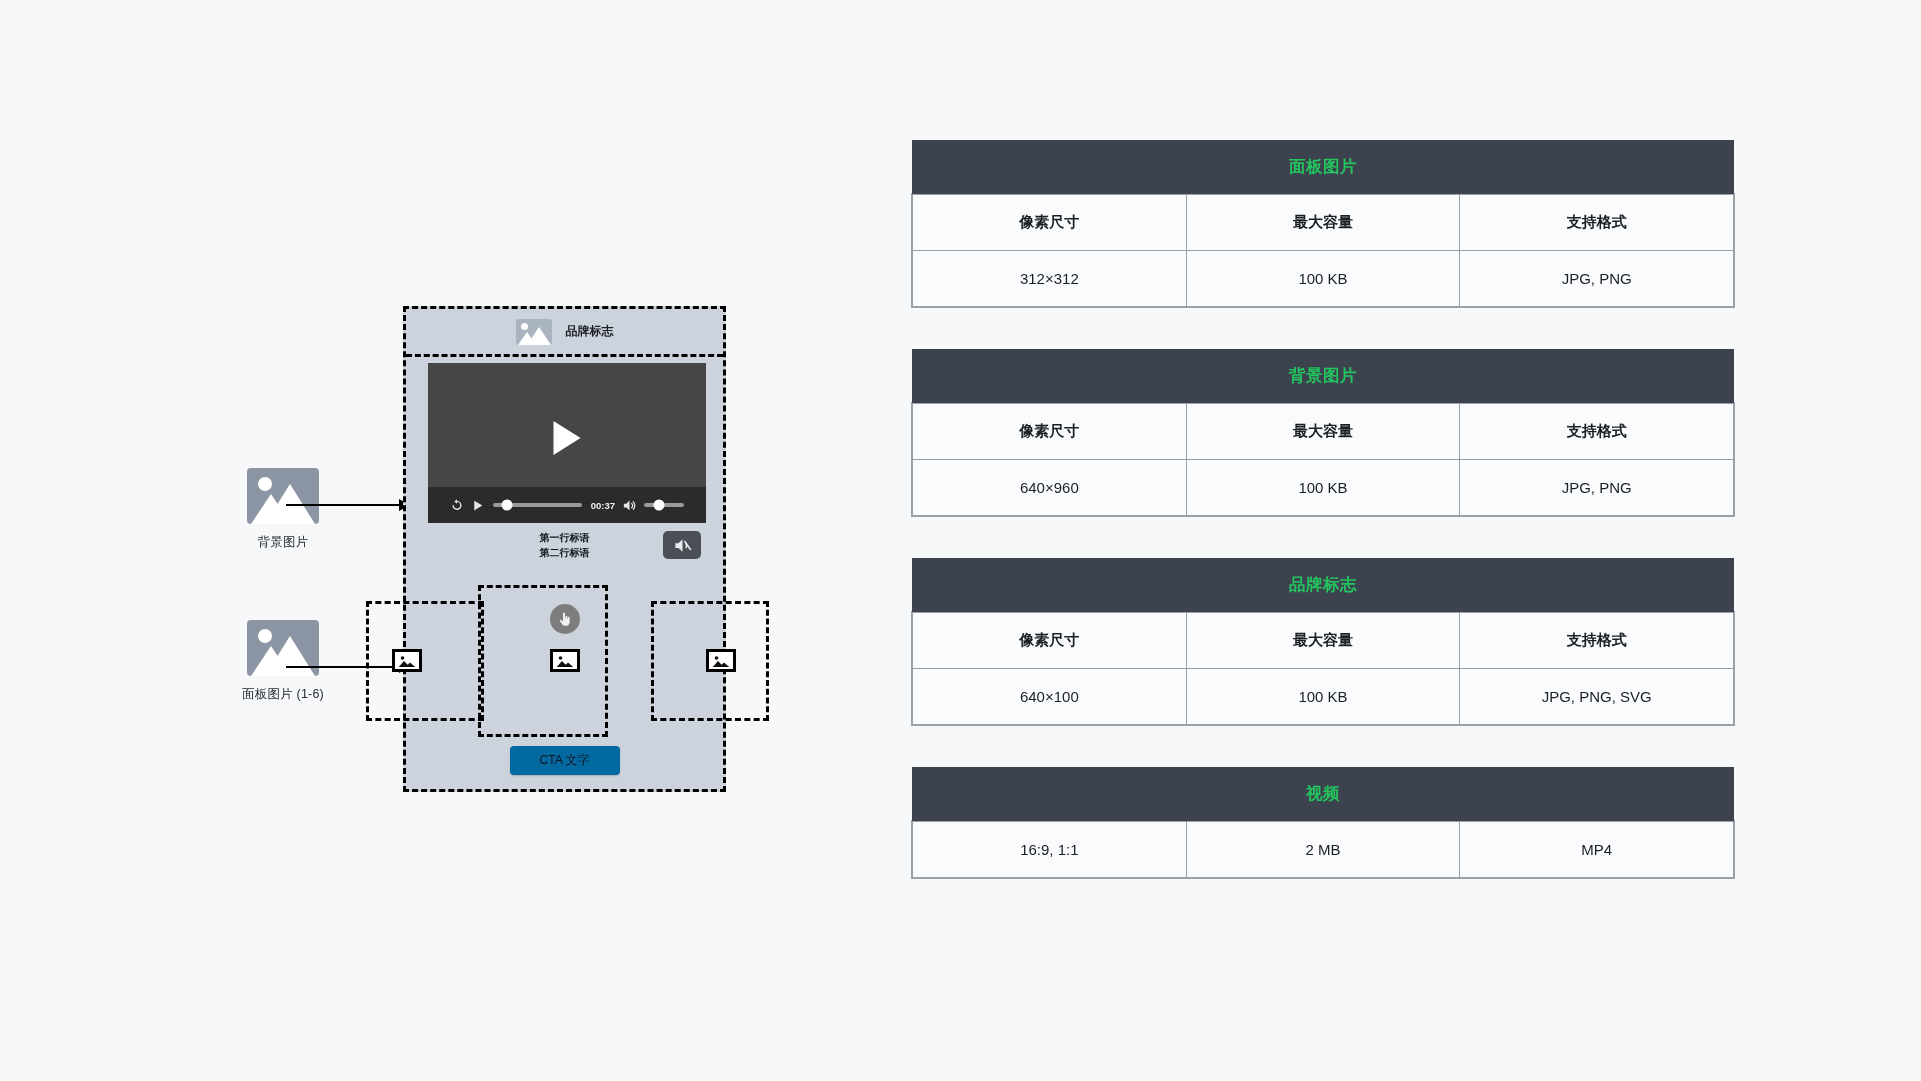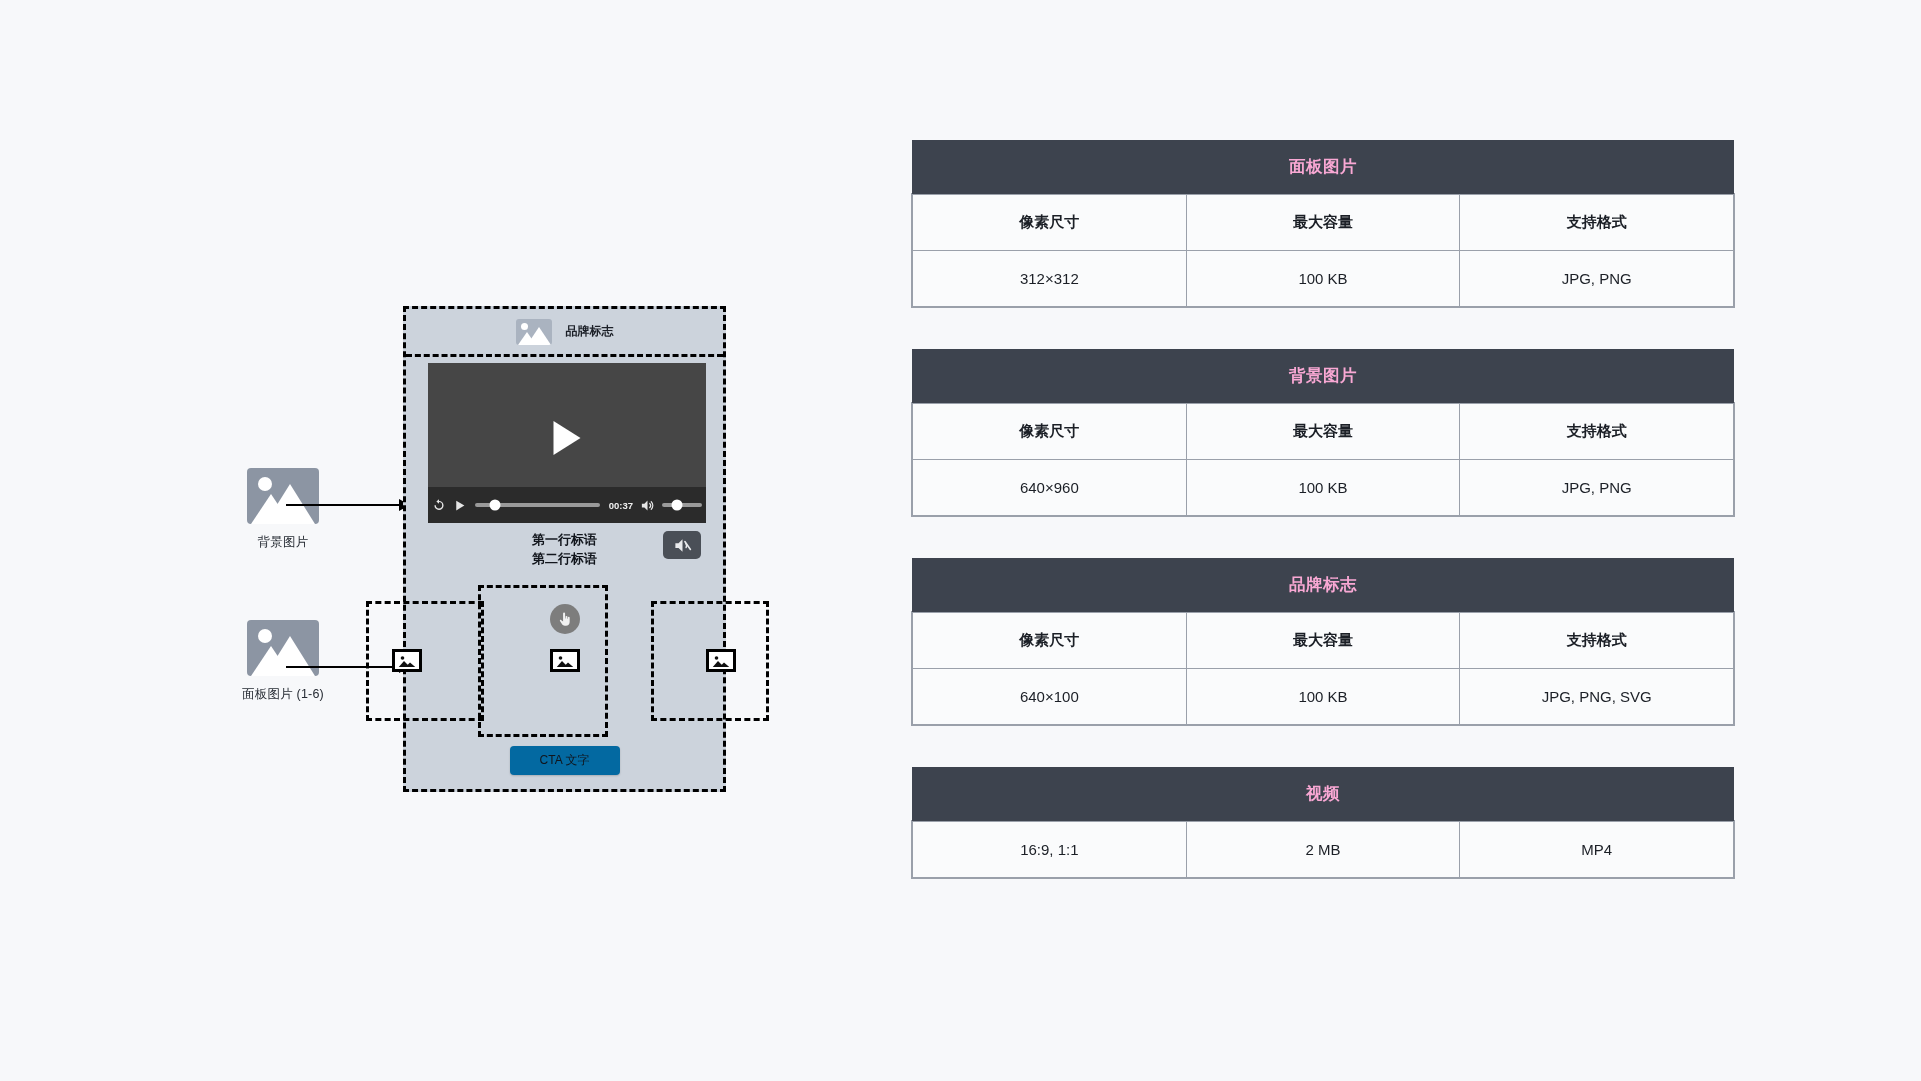--- a/index.html
+++ b/index.html
@@ -92,38 +92,38 @@
   }
   .video .play-big {
     position: absolute; left: 50%; top: 47%; transform: translate(-50%,-50%);
     width: 0; height: 0; border-style: solid;
     border-width: 17px 0 17px 27px;
     border-color: transparent transparent transparent #fff;
   }
   .ctrlbar {
     position: absolute; left: 0; bottom: 0; width: 100%; height: 36px;
     background: #2b2b2b;
-    display: flex; align-items: center; gap: 7px; padding: 0 4px;
+    display: flex; align-items: center; gap: 7px; padding: 0 22px;
   }
   .ctrl-icon { flex: none; display: block; }
   .time { font-size: 9.5px; color: #f0f0f0; flex: none; font-weight: 600; }
   .slider { position: relative; height: 4px; background: #9a9a9a; border-radius: 2px; }
   .slider.progress { flex: 1 1 auto; margin: 0 2px; }
   .slider.volume { flex: none; width: 40px; }
   .slider .knob {
     position: absolute; top: 50%; transform: translate(-50%,-50%);
     width: 11px; height: 11px; background: #fff; border-radius: 50%;
   }
   .slider.progress .knob { left: 16%; }
   .slider.volume .knob { left: 38%; }
 
   
   .headline {
     position: absolute; left: 0; top: 222px; width: 100%;
-    text-align: center; font-size: 13px; color: #11151c;
+    text-align: center; font-size: 10px; color: #11151c;
     font-weight: 600; line-height: 1.45;
   }
   .mute-btn {
     position: absolute; right: 22px; top: 222px;
     width: 38px; height: 28px; background: #4a4f57; border-radius: 5px;
     display: flex; align-items: center; justify-content: center;
   }
 
   
   .panel { position: absolute; border: 3px dashed #000; background: transparent; }
@@ -155,21 +155,21 @@
 
   
   .tables { position: absolute; left: 912px; top: 140px; width: 822px; }
   .spec-table {
     width: 822px; margin-bottom: 42px;
     border-collapse: collapse; table-layout: fixed;
     background: #fafbfc;
     box-shadow: 0 0 0 1px #9aa0aa;
   }
   .spec-table caption {
-    background: #3d434e; color: #f9a8d4;
+    background: #3d434e; color: #22c55e;
     font-size: 16.5px; font-weight: 600;
     padding: 16px 0; caption-side: top;
     letter-spacing: .5px;
   }
   .spec-table th, .spec-table td {
     border: 1px solid #9aa0aa;
     text-align: center; color: #1b1f26;
     font-size: 15px; font-weight: 400;
     padding: 14px 0; height: 56px;
   }

